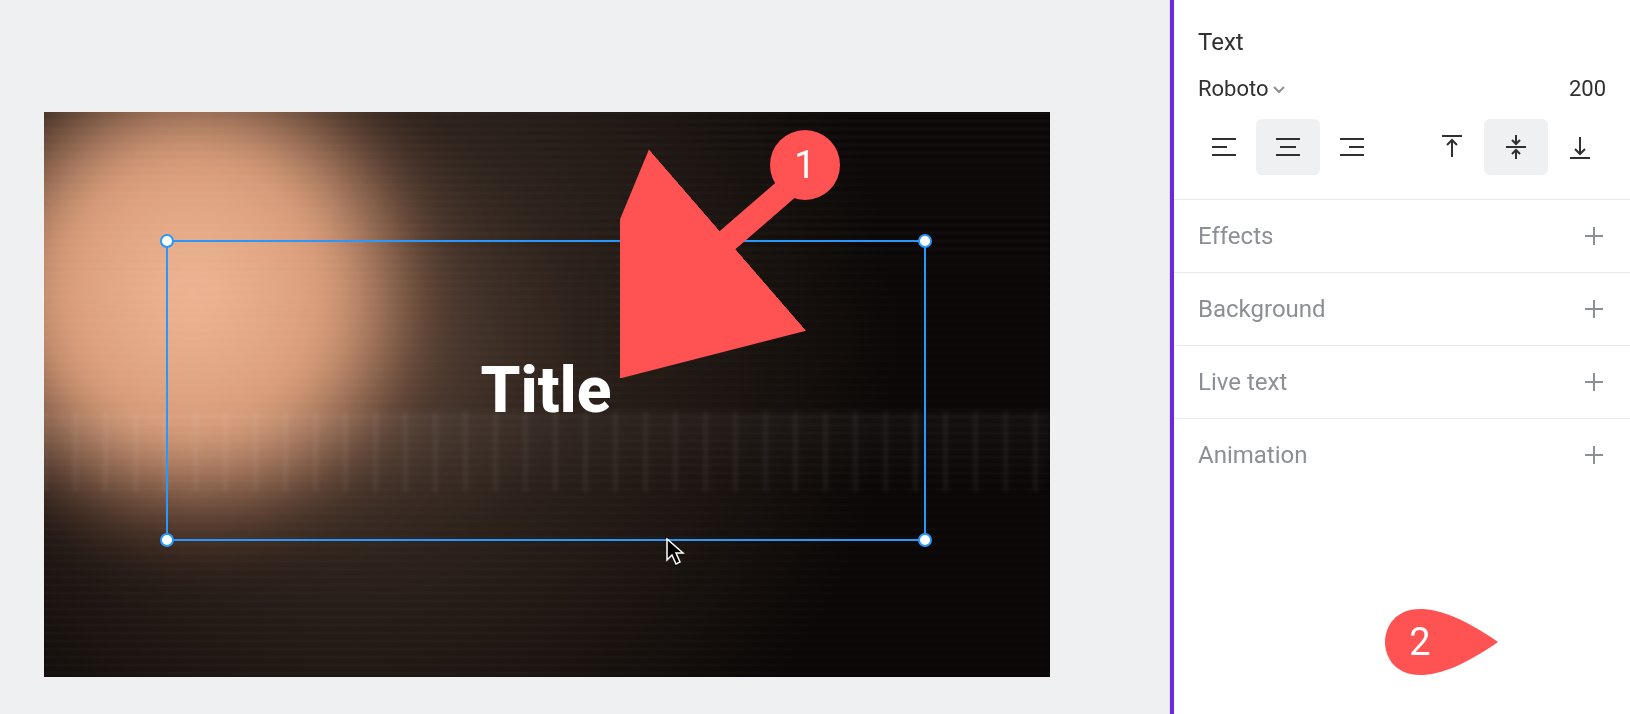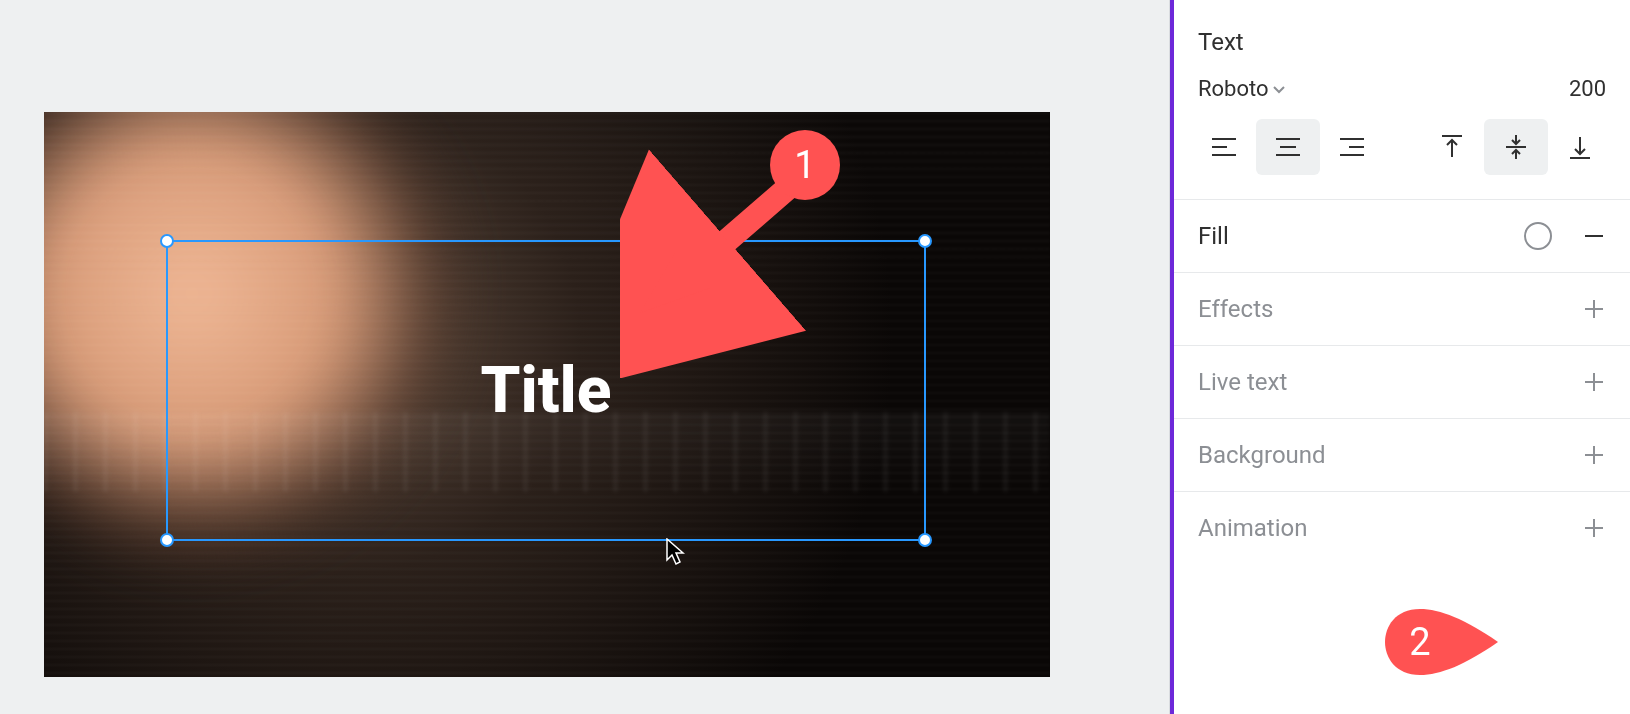--- a/index.html
+++ b/index.html
@@ -213,54 +213,43 @@
       </button>
       <button class="icon-btn">
         <svg width="22" height="26" viewBox="0 0 22 26">
           <line x1="1" y1="24" x2="21" y2="24" stroke="#303030" stroke-width="2"></line>
           <path d="M11 3 L11 20 M6 15 L11 20 L16 15" fill="none" stroke="#303030" stroke-width="2"></path>
         </svg>
       </button>
     </div>
   </div>
 
-  <div class="panel-row dark">
-    <span>Fill</span>
-    <div class="fill-row-right">
-      <span class="color-circle"></span>
-      <span class="minus-icon">
-        <svg width="24" height="24" viewBox="0 0 24 24">
-            <line x1="3" y1="12" x2="21" y2="12" stroke="#303030" stroke-width="2"></line>
-          </svg>
-      </span>
-    </div>
-  </div>
 
   <div class="panel-row">
     <span>Effects</span>
     <span class="plus-icon">
       <svg width="24" height="24" viewBox="0 0 24 24">
           <line x1="12" y1="3" x2="12" y2="21" stroke="#8c8f94" stroke-width="2"></line>
           <line x1="3" y1="12" x2="21" y2="12" stroke="#8c8f94" stroke-width="2"></line>
         </svg>
     </span>
   </div>
 
   <div class="panel-row">
+    <span>Background</span>
+    <span class="plus-icon">
+      <svg width="24" height="24" viewBox="0 0 24 24">
+          <line x1="12" y1="3" x2="12" y2="21" stroke="#8c8f94" stroke-width="2"></line>
+          <line x1="3" y1="12" x2="21" y2="12" stroke="#8c8f94" stroke-width="2"></line>
+        </svg>
+    </span>
+  </div>
+
+  <div class="panel-row">
     <span>Live text</span>
-    <span class="plus-icon">
-      <svg width="24" height="24" viewBox="0 0 24 24">
-          <line x1="12" y1="3" x2="12" y2="21" stroke="#8c8f94" stroke-width="2"></line>
-          <line x1="3" y1="12" x2="21" y2="12" stroke="#8c8f94" stroke-width="2"></line>
-        </svg>
-    </span>
-  </div>
-
-  <div class="panel-row">
-    <span>Background</span>
     <span class="plus-icon">
       <svg width="24" height="24" viewBox="0 0 24 24">
           <line x1="12" y1="3" x2="12" y2="21" stroke="#8c8f94" stroke-width="2"></line>
           <line x1="3" y1="12" x2="21" y2="12" stroke="#8c8f94" stroke-width="2"></line>
         </svg>
     </span>
   </div>
 
 
   <div class="panel-row" style="position:relative;">

